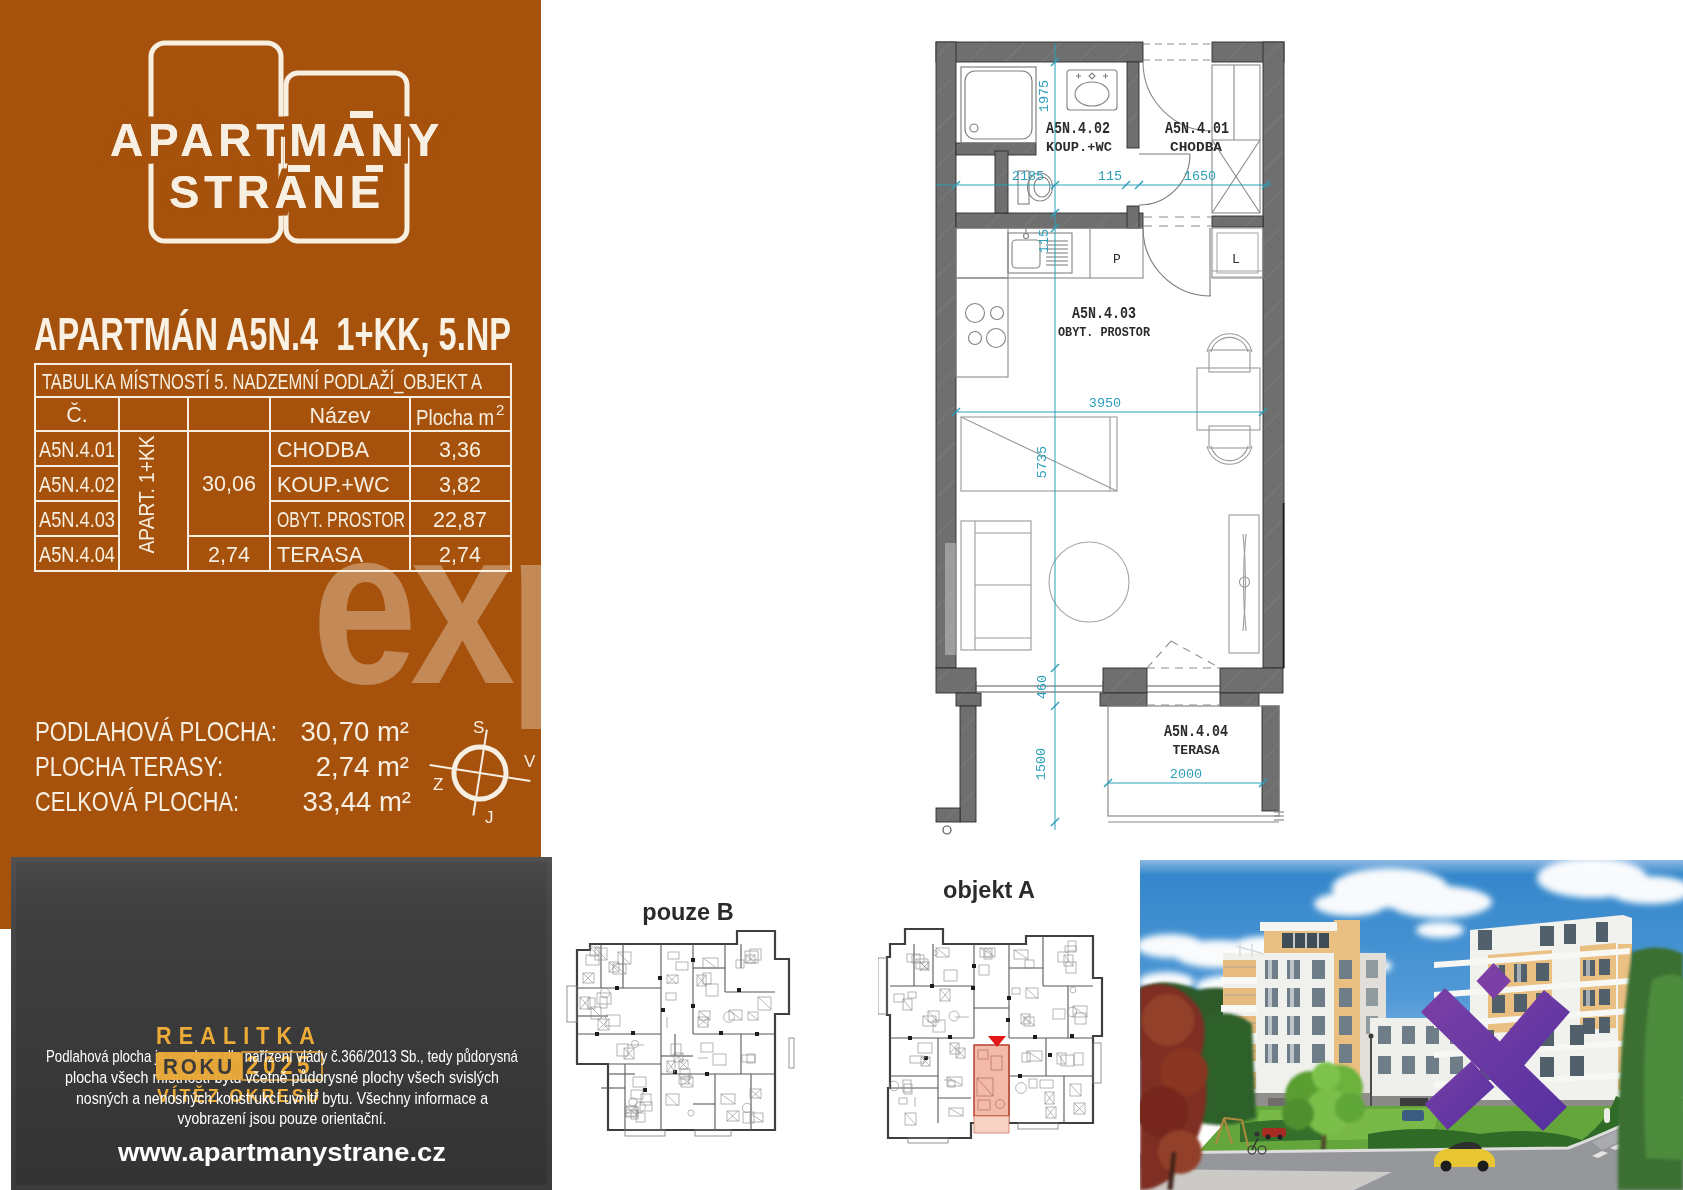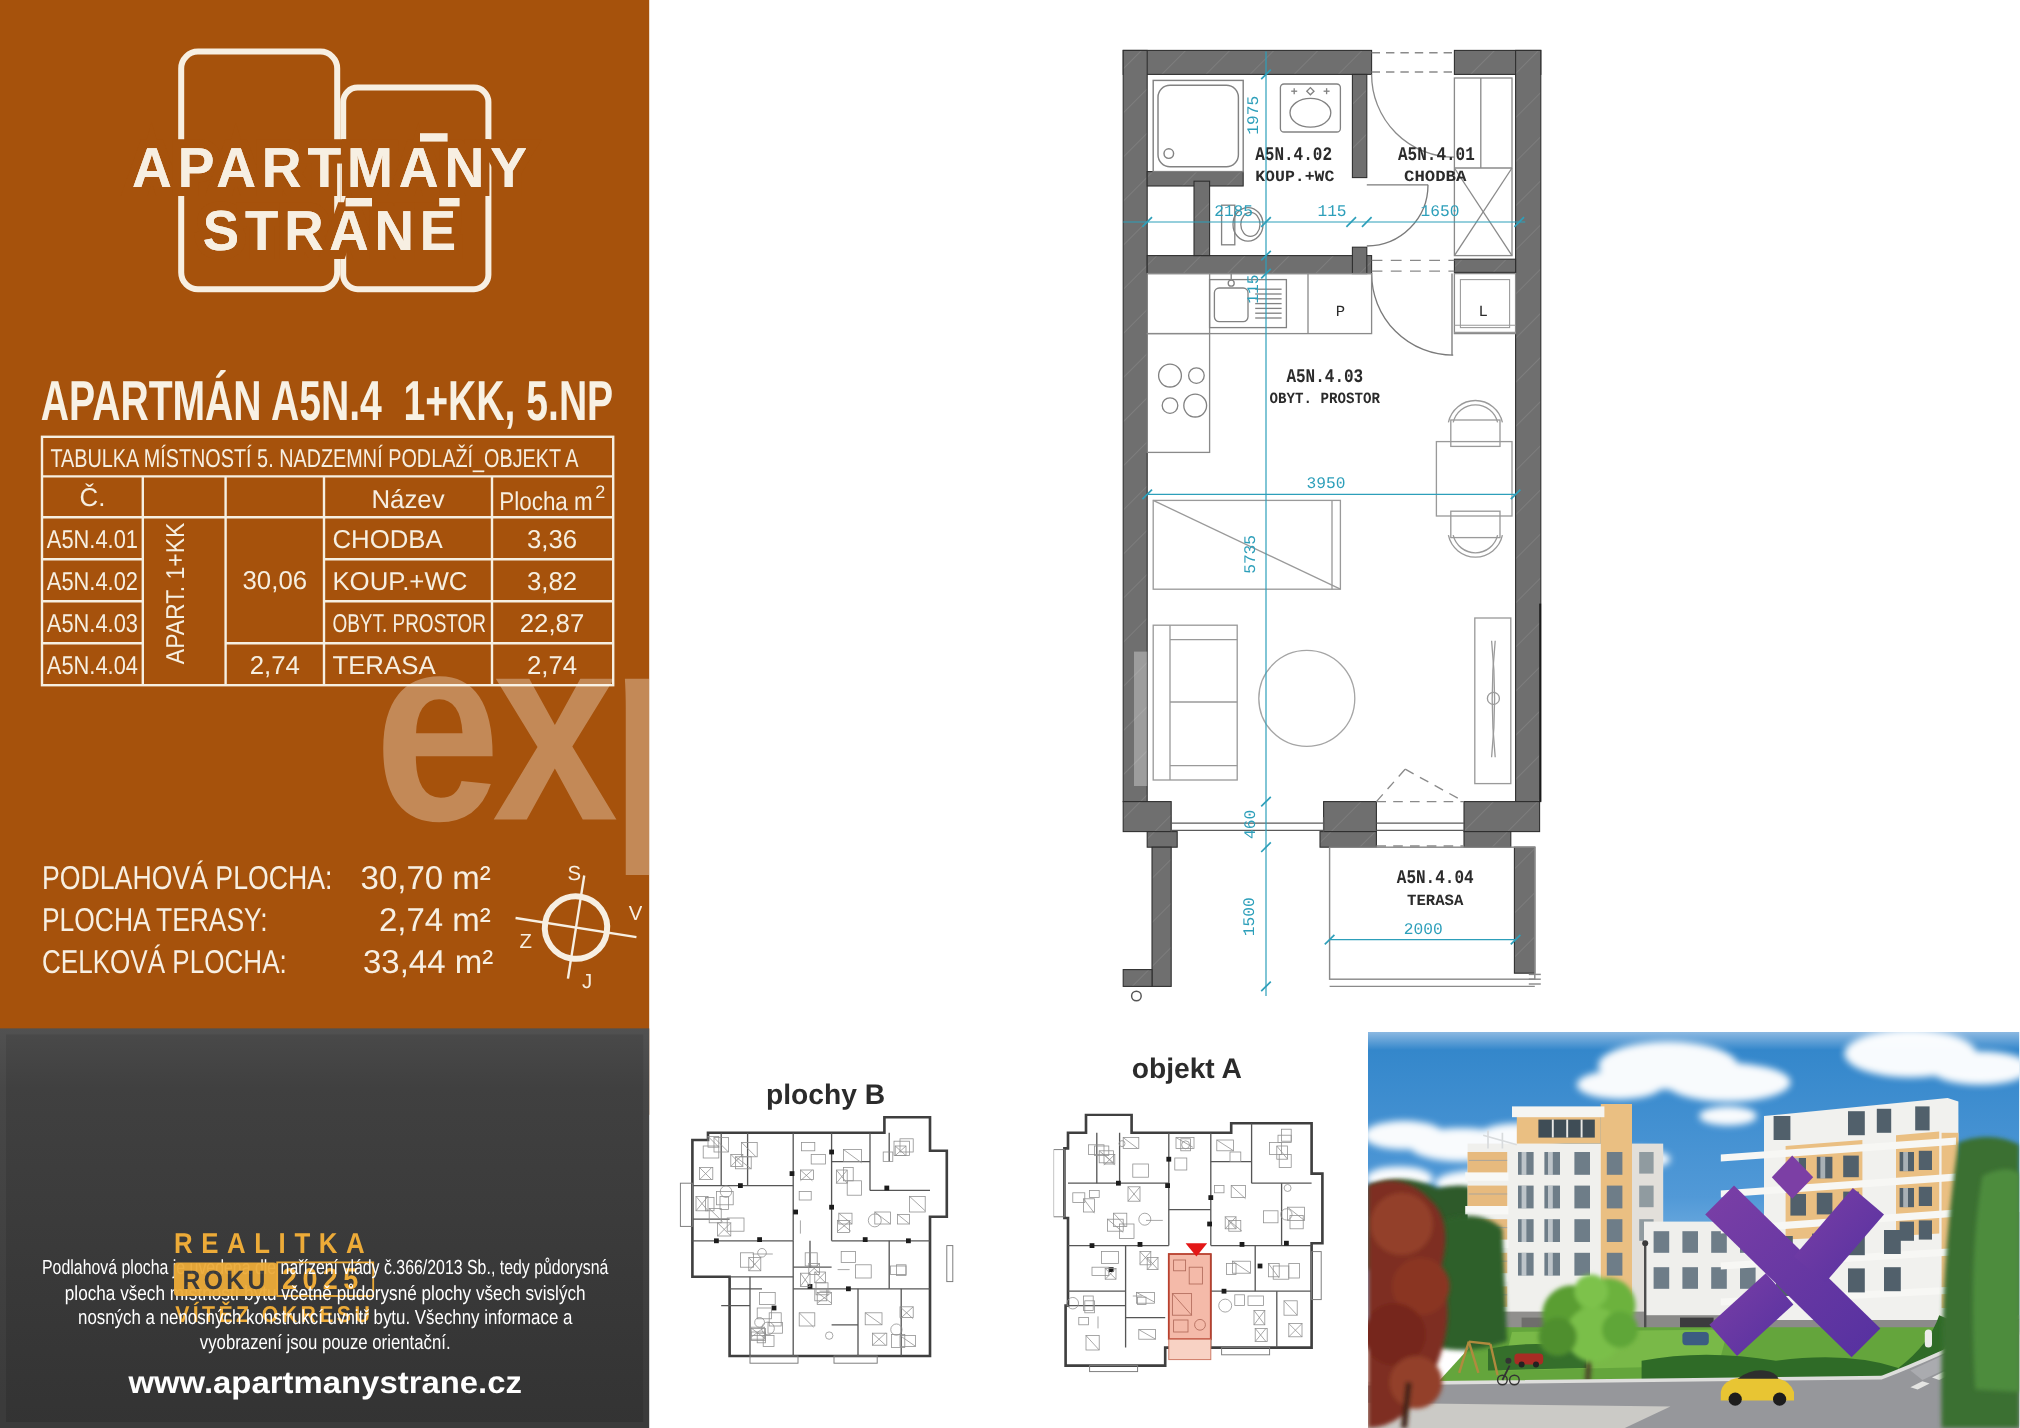--- a/index.html
+++ b/index.html
@@ -90,21 +90,21 @@
       <line x1="55" y1="14" x2="55" y2="101" stroke-width="2"></line>
       <line x1="4" y1="58" x2="106" y2="58" stroke-width="2"></line>
     </g>
     <text x="48" y="18" font-size="17" fill="#f7efe2">S</text>
     <text x="99" y="52" font-size="17" fill="#f7efe2">V</text>
     <text x="8" y="75" font-size="17" fill="#f7efe2">Z</text>
     <text x="60" y="108" font-size="17" fill="#f7efe2">J</text>
   </svg>
 </div>
 
-<div class="abs" id="dark" style="left:0;top:857px;width:541px;height:333px;background:linear-gradient(180deg,#4a4a4a 0%,#404040 15%,#3a3a3a 55%,#333333 100%);box-shadow:inset 0 0 0 5px rgba(255,255,255,0.04);">
+<div class="abs" id="dark" style="left:11px;top:857px;width:541px;height:333px;background:linear-gradient(180deg,#4a4a4a 0%,#404040 15%,#3a3a3a 55%,#333333 100%);box-shadow:inset 0 0 0 5px rgba(255,255,255,0.04);">
 
   <svg class="abs" style="left:0;top:0;" width="541" height="333" viewBox="0 0 541 333">
     <g fill="#edab38" font-weight="bold">
       <text x="145" y="187" font-size="24" textLength="166" lengthAdjust="spacingAndGlyphs" letter-spacing="8">REALITKA</text>
       <text x="235" y="217" font-size="25" letter-spacing="5" textLength="68" lengthAdjust="spacingAndGlyphs">2025</text>
       <rect x="231" y="195" width="80" height="28" fill="none" stroke="#edab38" stroke-width="1.5"></rect>
       <text x="146" y="245" font-size="19" textLength="165" lengthAdjust="spacingAndGlyphs" letter-spacing="3">VÍTĚZ OKRESU</text>
     </g>
 
     <g fill="#ffffff" font-size="17" text-anchor="middle">
@@ -363,21 +363,21 @@
     <text x="1046" y="687" transform="rotate(-90 1046 687)">460</text>
     <text x="1045" y="764" transform="rotate(-90 1045 764)">1500</text>
     <text x="1028" y="180">2185</text>
     <text x="1110" y="180">115</text>
     <text x="1200" y="180">1650</text>
     <text x="1105" y="407">3950</text>
     <text x="1186" y="778">2000</text>
   </g>
 </svg>
 
-<div class="abs" style="left:583px;top:899px;width:210px;text-align:center;font-size:23.5px;font-weight:bold;color:#2b2b2b;">plochy B</div>
+<div class="abs" style="left:583px;top:899px;width:210px;text-align:center;font-size:23.5px;font-weight:bold;color:#2b2b2b;">pouze B</div>
 
 <svg class="abs" id="planB" style="left:565px;top:928px;" width="230" height="210" viewBox="0 0 230 210">
 
   <path d="M12,22 L25,22 L25,16 L172,16 L172,3 L210,3 L210,31 L224,31 L224,86 L210,86 L210,202 L43,202 L43,136 L12,136 Z" fill="#ffffff" stroke="#3f3f3f" stroke-width="2.2"></path>
 
   <g stroke="#565656" stroke-width="1.1" fill="none">
     <line x1="96" y1="16" x2="96" y2="106"></line>
       <line x1="128" y1="16" x2="128" y2="106"></line>
     <line x1="12" y1="60" x2="96" y2="60"></line>
       <line x1="12" y1="106" x2="96" y2="106"></line>

